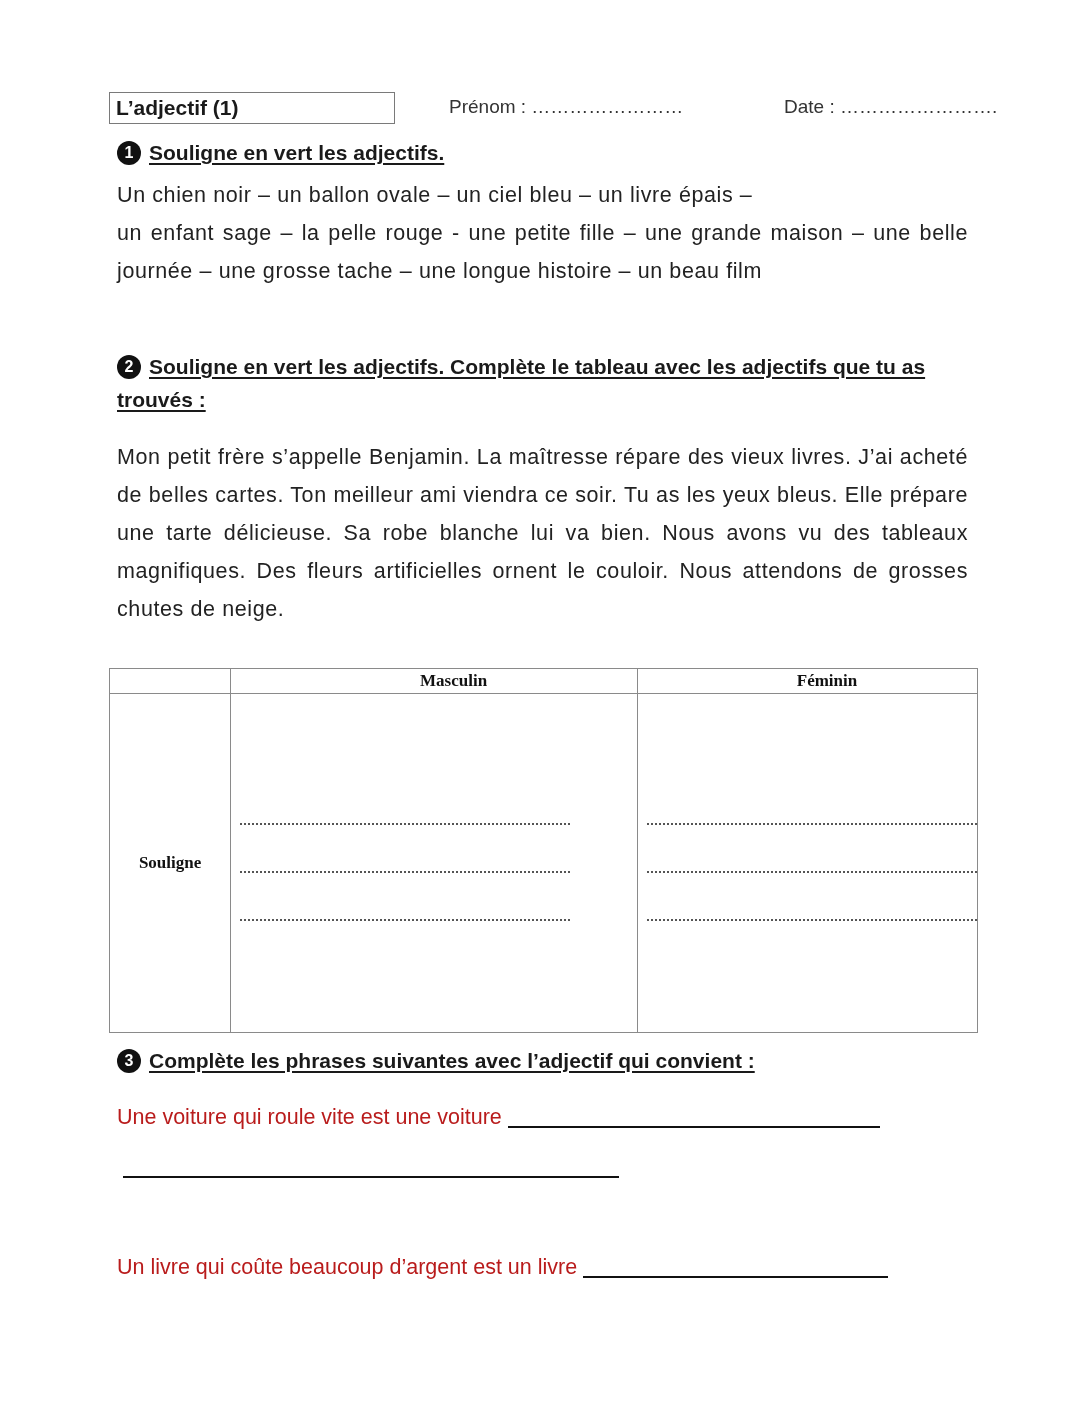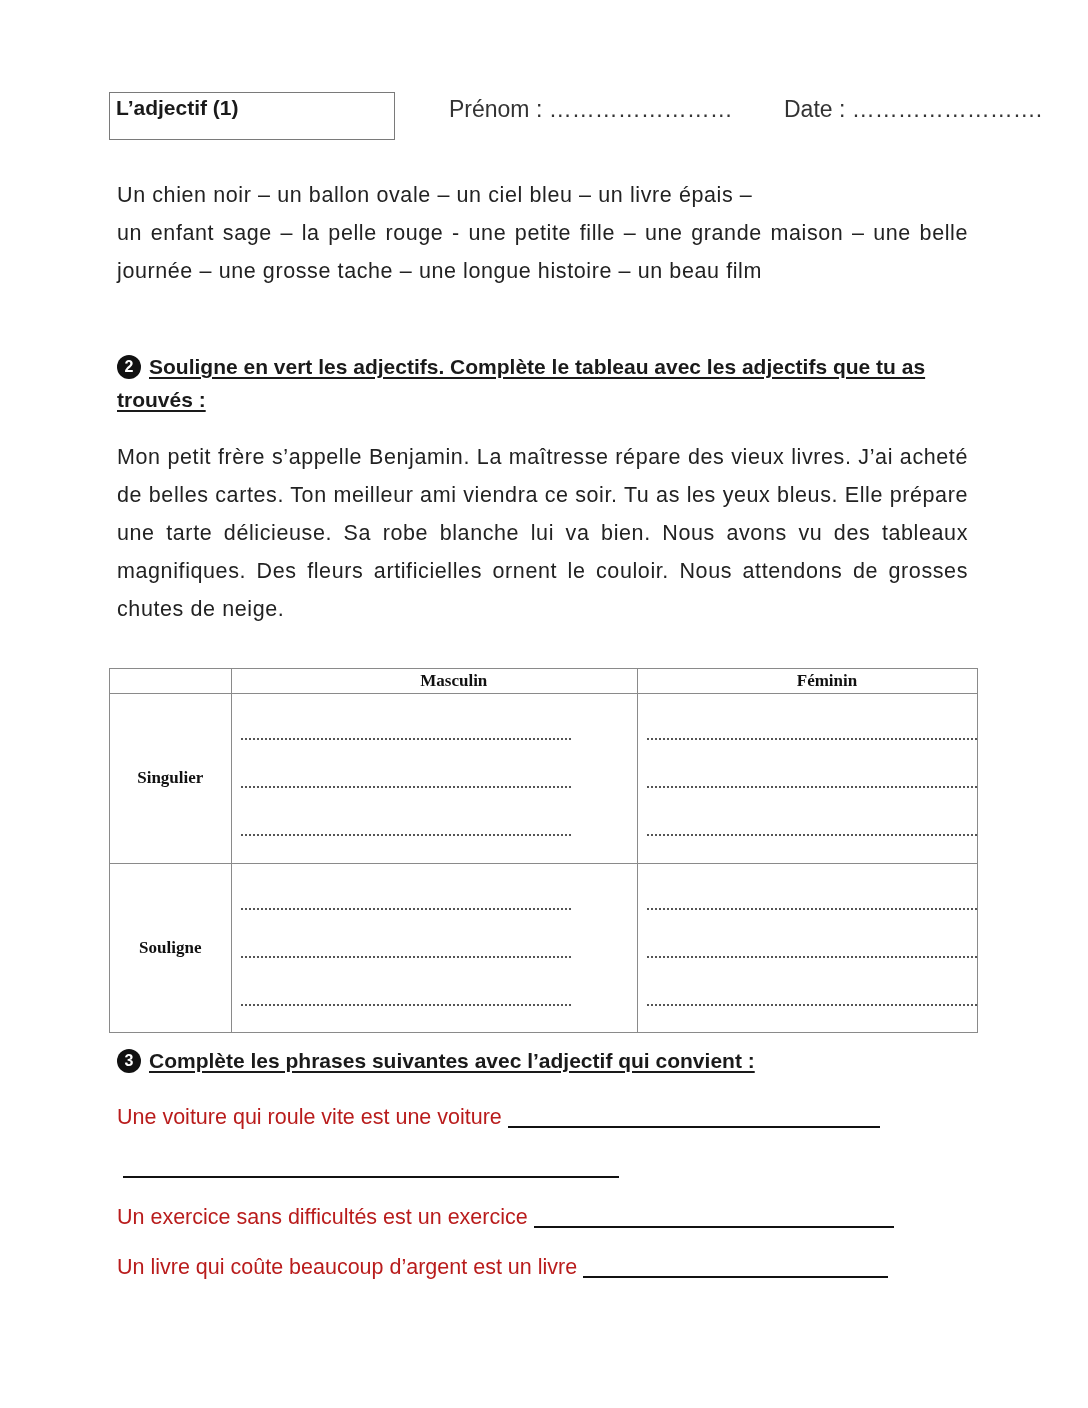--- a/index.html
+++ b/index.html
@@ -4,25 +4,25 @@
   <style>
     html, body { margin: 0; padding: 0; background: #ffffff; }
     body {
       width: 1088px; height: 1408px; position: relative; overflow: hidden;
       font-family: "Liberation Sans", "DejaVu Sans", sans-serif; color: #1a1a1a;
     }
     .page { position: absolute; left: 0; top: 0; width: 1088px; height: 1408px; }
 
     
     .title-box {
-      position: absolute; left: 109px; top: 92px; width: 286px; height: 48px;
+      position: absolute; left: 109px; top: 92px; width: 286px; height: 32px;
       border: 1.5px solid #7a7a7a; box-sizing: border-box;
       font-weight: bold; font-size: 21px; line-height: 30px; padding-left: 6px;
     }
-    .header-field { position: absolute; top: 96px; font-size: 23px; color: #333; }
+    .header-field { position: absolute; top: 96px; font-size: 19px; color: #333; }
     .prenom { left: 449px; }
     .date { left: 756px; margin-left: 28px; }
 
     
     .heading {
       position: absolute; left: 117px; font-size: 21px; font-weight: bold; color: #1a1a1a;
       line-height: 33px;
     }
     .heading .num {
       display: inline-block; width: 24px; height: 24px; border-radius: 50%;
@@ -67,51 +67,37 @@
   </style>
 </head>
 <body>
 
 <div class="page">
 
   <div class="title-box">L’adjectif (1)</div>
   <div class="header-field prenom">Prénom : ……………………</div>
   <div class="header-field date">Date : …………………….</div>
 
+  <div class="heading" style="top:136px;">
+    <span class="num">1</span><span class="txt">Souligne en vert les adjectifs.</span>
+  </div>
   <div class="para" style="top:176px; text-align:left;">Un chien noir – un ballon ovale – un ciel bleu – un livre épais –</div>
   <div class="para" style="top:214px; text-align-last:left;">un enfant sage – la pelle rouge - une petite fille – une grande maison – une belle journée – une grosse tache – une longue histoire – un beau film</div>
 
   <div class="heading" style="top:350px; width:855px;">
     <span class="num">2</span><span class="txt">Souligne en vert les adjectifs. Complète le tableau avec les adjectifs que tu as trouvés :</span>
   </div>
   <div class="para" style="top:438px;">Mon petit frère s’appelle Benjamin. La maîtresse répare des vieux livres. J’ai acheté de belles cartes. Ton meilleur ami viendra ce soir. Tu as les yeux bleus. Elle prépare une tarte délicieuse. Sa robe blanche lui va bien. Nous avons vu des tableaux magnifiques. Des fleurs artificielles ornent le couloir. Nous attendons de grosses chutes de neige.</div>
 
   <table class="adj">
     <tbody>
         <tr>
       <th class="corner"></th>
       <th class="masc">Masculin</th>
       <th>Féminin</th>
-    </tr>
-    <tr>
-      <td class="rowhead">Singulier</td>
-      <td class="cell">
-        <div class="dots">
-          <span class="dotline"></span>
-          <span class="dotline"></span>
-          <span class="dotline"></span>
-        </div>
-      </td>
-      <td class="cell">
-        <div class="dots">
-          <span class="dotline"></span>
-          <span class="dotline"></span>
-          <span class="dotline"></span>
-        </div>
-      </td>
     </tr>
     <tr>
       <td class="rowhead">Souligne</td>
       <td class="cell">
         <div class="dots">
           <span class="dotline"></span>
           <span class="dotline"></span>
           <span class="dotline"></span>
         </div>
       </td>
@@ -129,20 +115,17 @@
   <div class="heading" style="top:1044px;">
     <span class="num">3</span><span class="txt">Complète les phrases suivantes avec l’adjectif qui convient :</span>
   </div>
 
   <div class="sentence" style="top:1102px;">
     <span>Une voiture qui roule vite est une voiture</span><span class="blank" style="width:372px;"></span>
   </div>
   <div class="sentence" style="top:1152px;">
     <span class="blank" style="width:496px;"></span>
   </div>
-  <div class="sentence" style="top:1202px;">
-    <span>Un exercice sans difficultés est un exercice</span><span class="blank" style="width:360px;"></span>
-  </div>
   <div class="sentence" style="top:1252px;">
     <span>Un livre qui coûte beaucoup d’argent est un livre</span><span class="blank" style="width:305px;"></span>
   </div>
 
 </div>
 
 </body></html>

